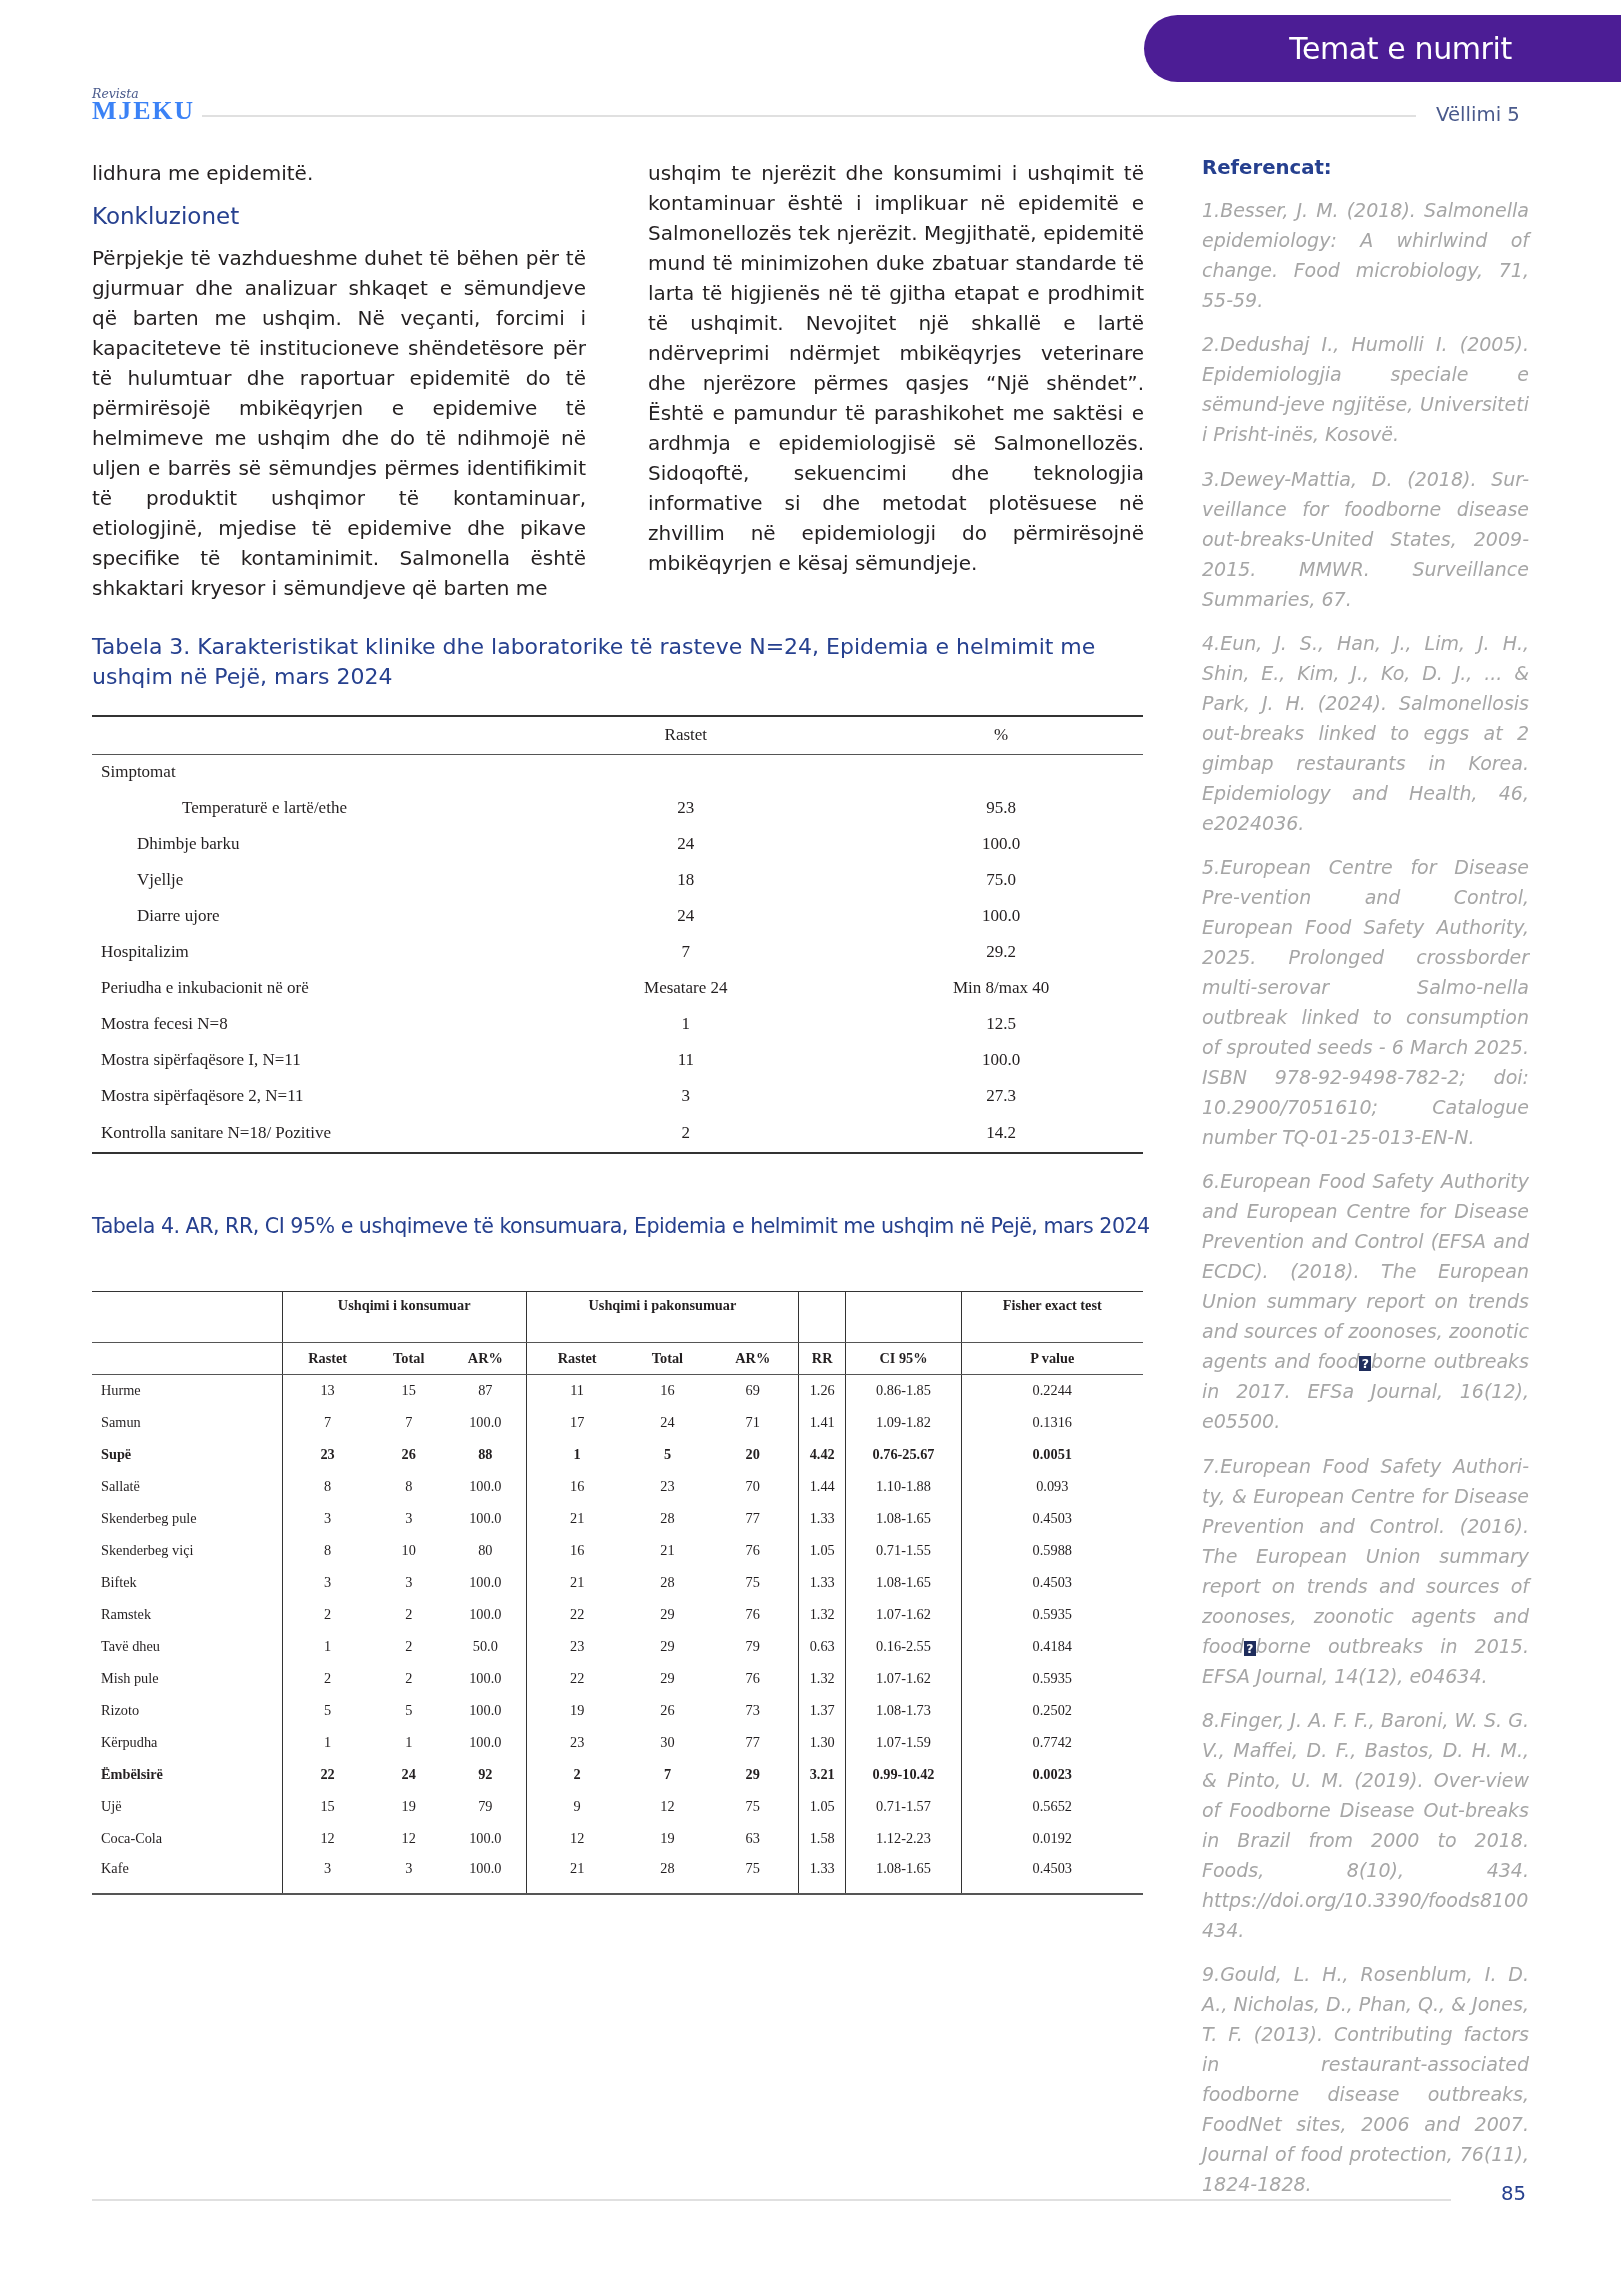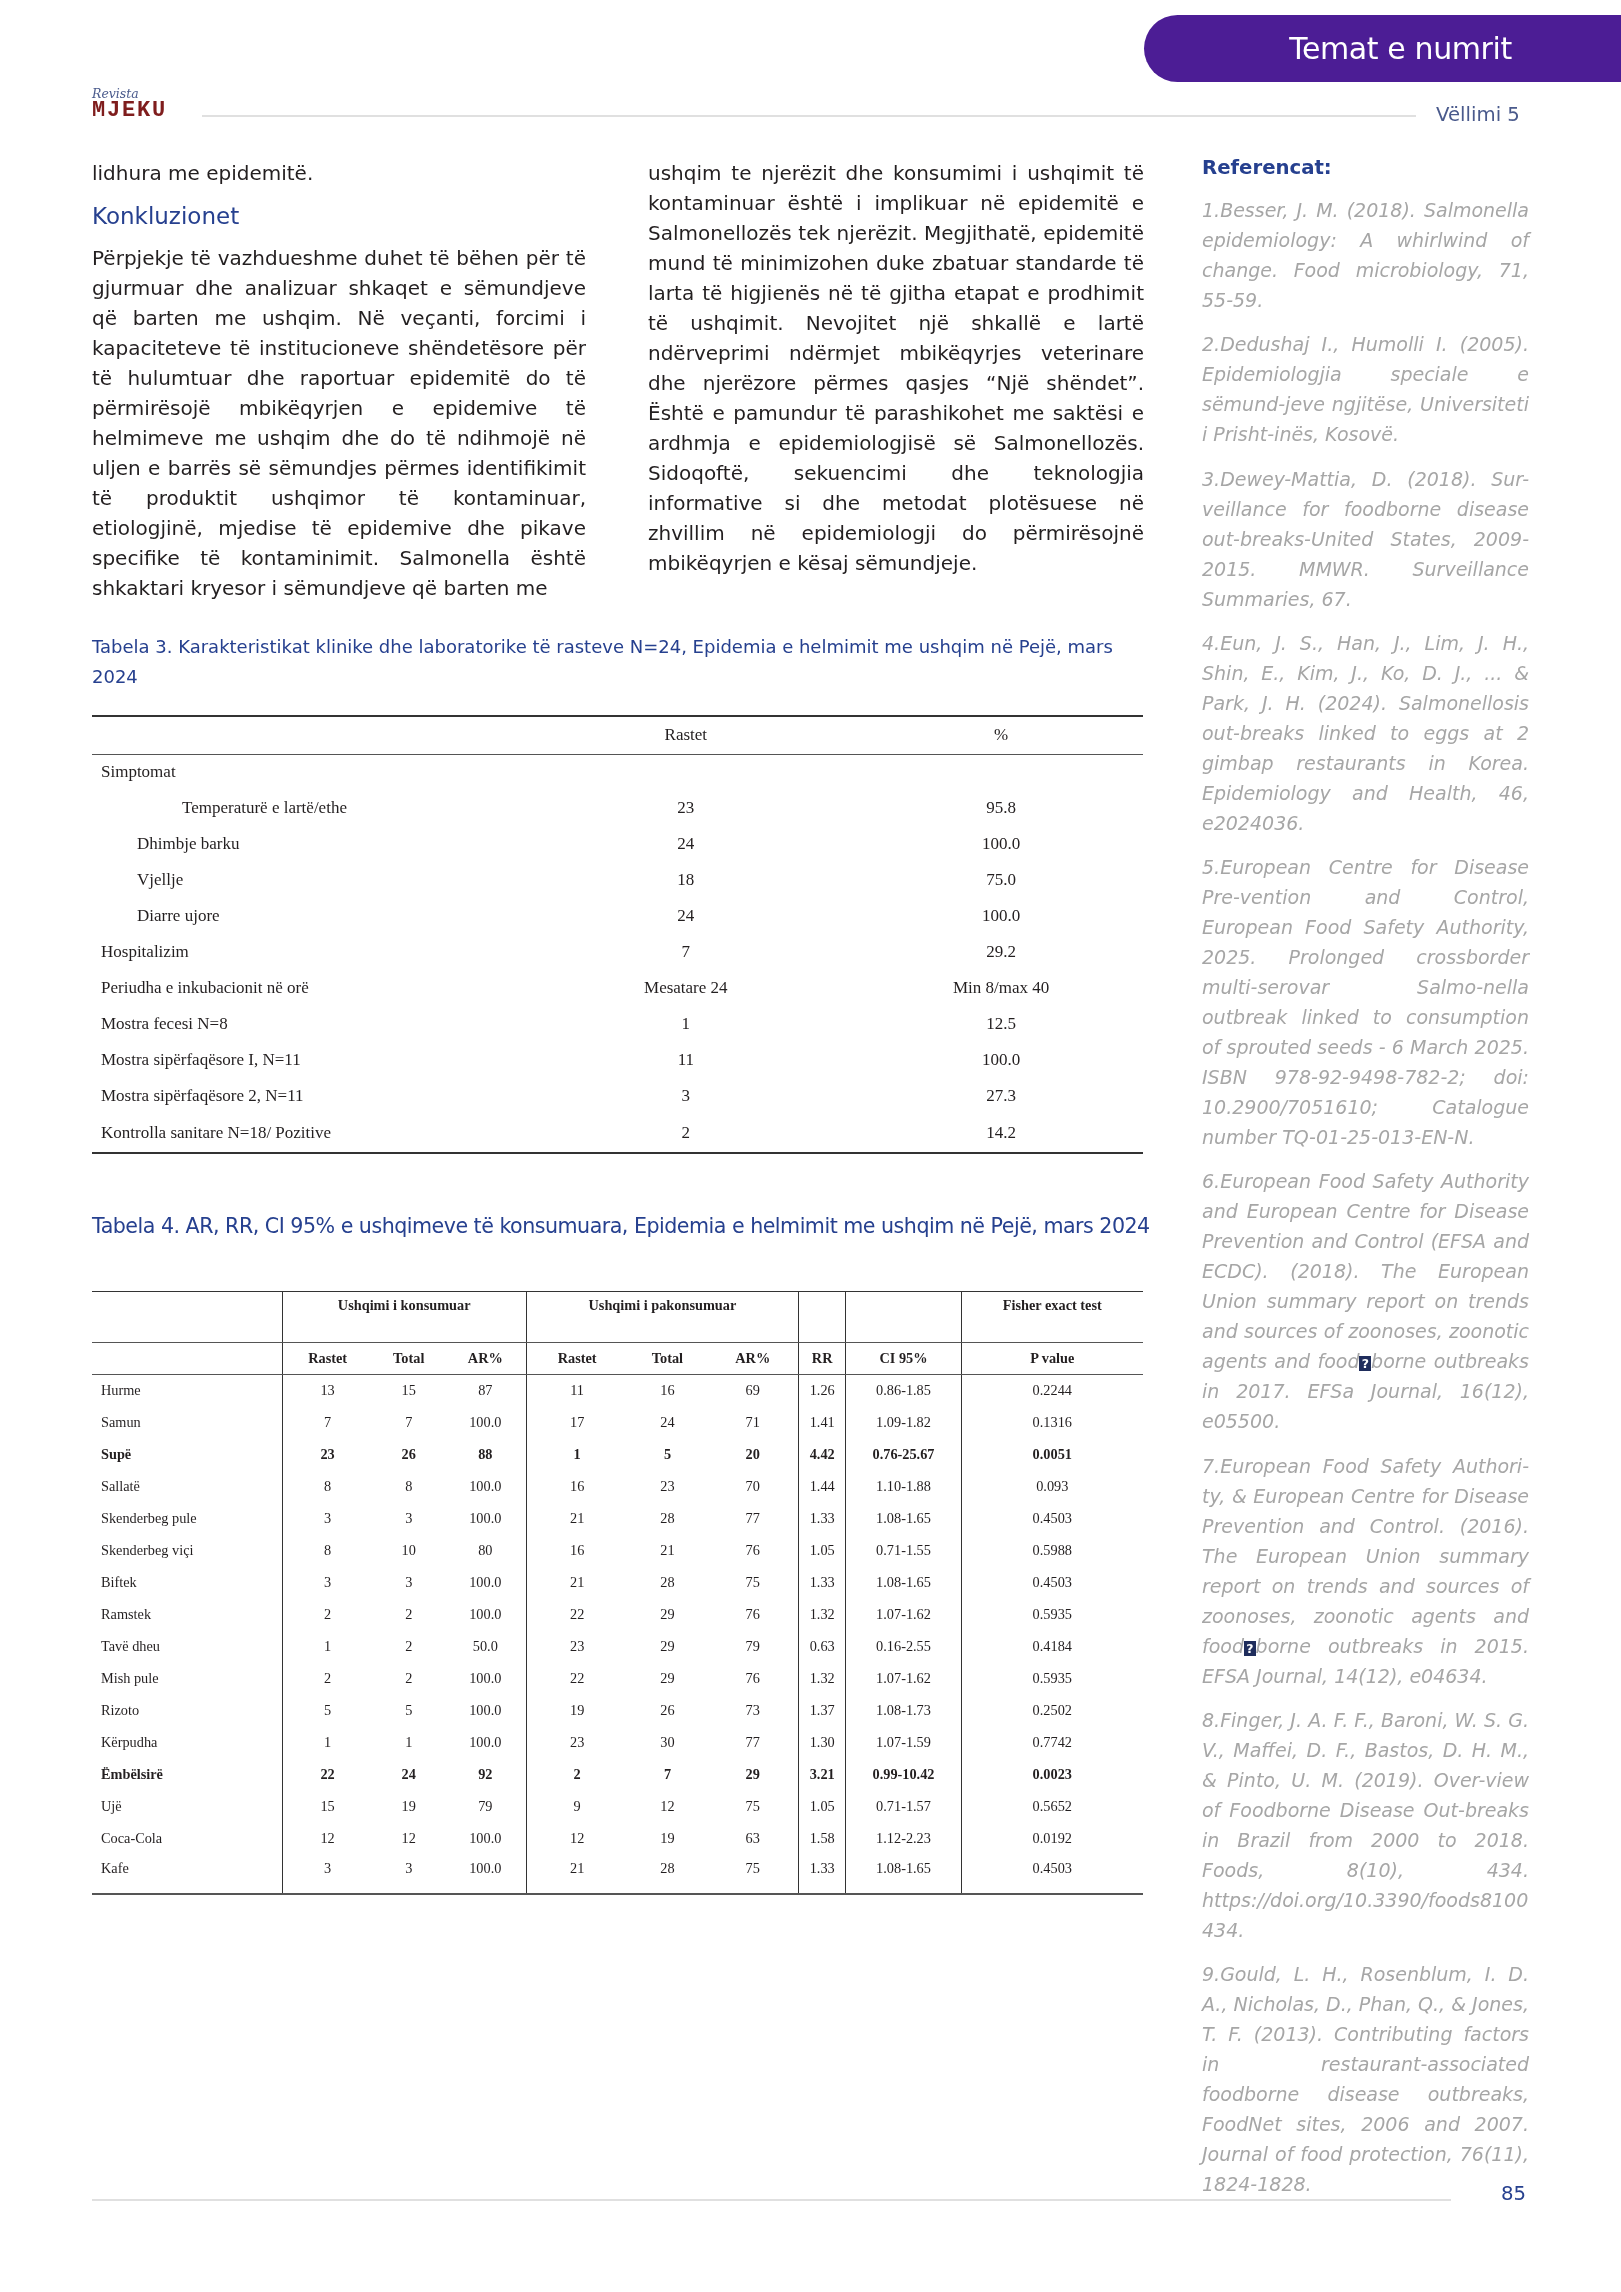--- a/index.html
+++ b/index.html
@@ -7,35 +7,35 @@
   body { position: relative; font-family: "Liberation Sans", sans-serif; color: #231f20; }
 
   .tab {
     position: absolute; left: 1144px; top: 15px; width: 477px; height: 67px;
     background: #4c1d95; border-radius: 34px 0 0 34px;
     color: #ffffff; font-size: 30px; line-height: 67px; text-align: center;
     font-family: "DejaVu Sans", sans-serif; letter-spacing: -0.4px; padding-left: 36px;
   }
   .logo { position: absolute; left: 92px; top: 87px; width: 81px; }
   .logo .small { font-family: "DejaVu Serif", serif; font-style: italic; font-size: 12.5px; color: #4a5a8c; line-height: 13.4px; display: block; }
-  .logo .big { font-family: Liberation Mono, monospace; font-weight: bold; font-size: 22px; color: #7f1d1d; letter-spacing: 1.8px; line-height: 21.5px; display: block; }
+  .logo .big { font-family: Liberation Serif, serif; font-weight: bold; font-size: 26px; color: #3b82f6; letter-spacing: 1.8px; line-height: 21.5px; display: block; }
   .top-rule { position: absolute; left: 202px; top: 115px; width: 1214px; height: 1.8px; background: #e0e0e0; }
   .volume { position: absolute; left: 1436px; top: 103px; font-size: 19.7px; color: #4a5a8c; font-family: "DejaVu Sans", sans-serif; }
 
   .col { position: absolute; font-family: "DejaVu Sans", sans-serif; font-size: 20px; line-height: 30px; color: #231f20; text-align: justify; }
   .col p { margin: 0; }
   .col-left { left: 92px; top: 158px; width: 494px; }
   .col-mid { left: 648px; top: 158px; width: 496px; }
   .section-heading { color: #26408f; font-size: 23px; margin: 12.5px 0 12.5px 0; }
 
   .refs { position: absolute; left: 1202px; top: 156px; width: 327px; }
   .refs h3 { font-family: "DejaVu Sans", sans-serif; font-weight: bold; color: #26408f; font-size: 19.7px; margin-bottom: 16px; }
   .refs .ref { font-family: "DejaVu Sans", sans-serif; font-style: italic; font-weight: 300; color: #a6a6a6; font-size: 19px; line-height: 30px; text-align: justify; margin-bottom: 14.3px; word-break: break-word; }
 
-  .caption { position: absolute; left: 92px; font-family: "DejaVu Sans", sans-serif; font-size: 18px; line-height: 30px; color: #26408f; }
+  .caption { position: absolute; left: 92px; font-family: "DejaVu Sans", sans-serif; font-size: 22px; line-height: 30px; color: #26408f; }
   .cap3 { top: 632px; width: 1052px; }
   .cap4 { top: 1211px; width: 1075px; font-size: 20.6px; white-space: nowrap; letter-spacing: -0.5px; }
 
   table { border-collapse: collapse; font-family: "Liberation Serif", serif; color: #231f20; }
   .t3 { position: absolute; left: 92px; top: 715px; width: 1051px; font-size: 17px; }
   .t3 th { font-weight: normal; height: 38px; text-align: center; border-top: 2.7px solid #333; border-bottom: 1.8px solid #555; }
   .t3 td { height: 36px; margin-top: 29px; }
   .t3 td.c1 { text-align: center; width: 33%; }
   .t3 td.c2 { text-align: center; width: 27%; }
   .t3 tr:last-child td { border-bottom: 2.7px solid #333; height: 39px; }

